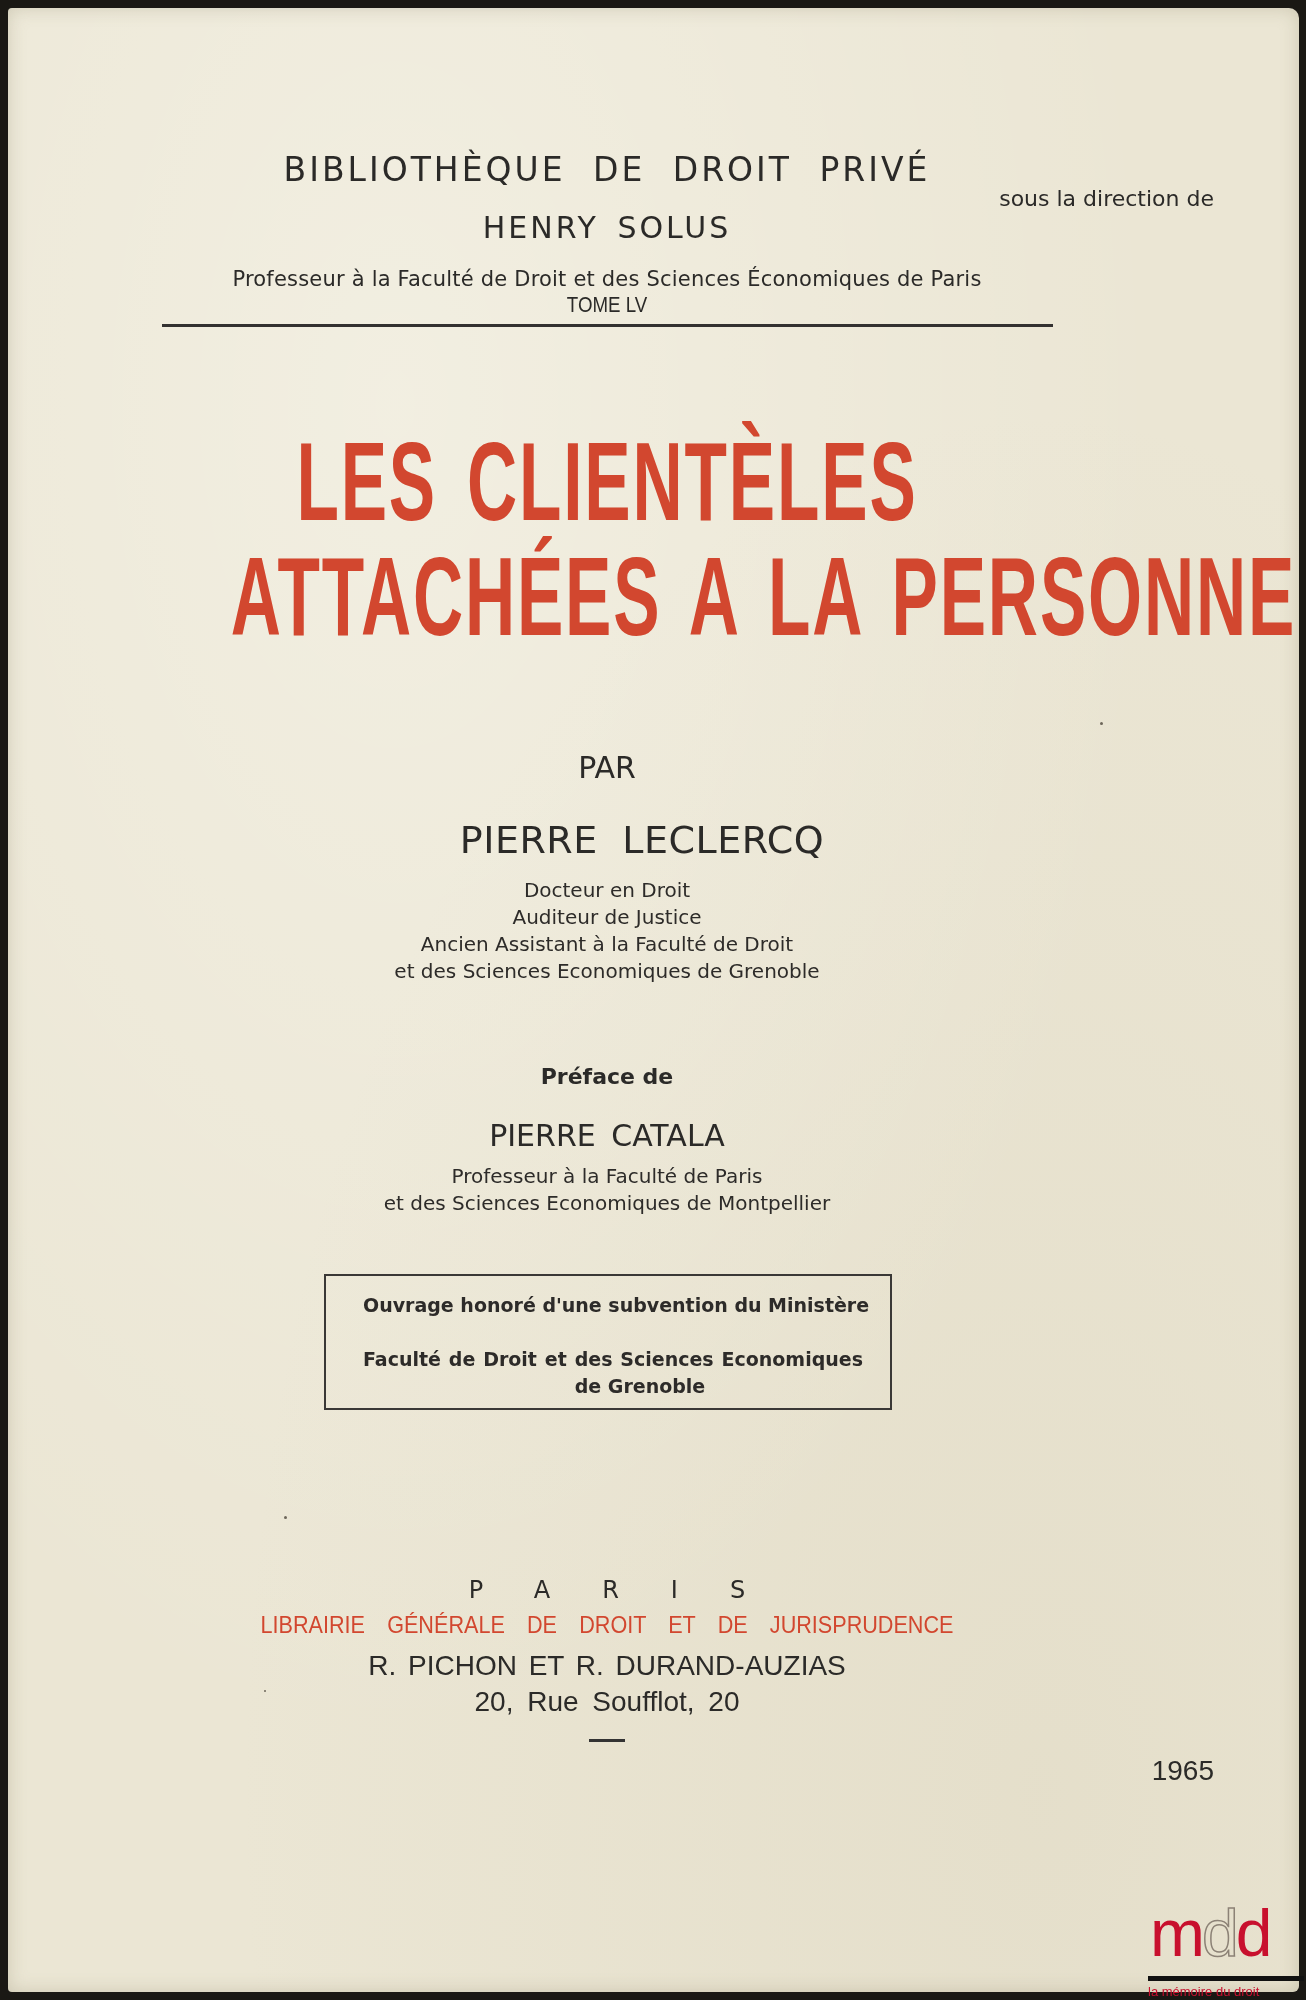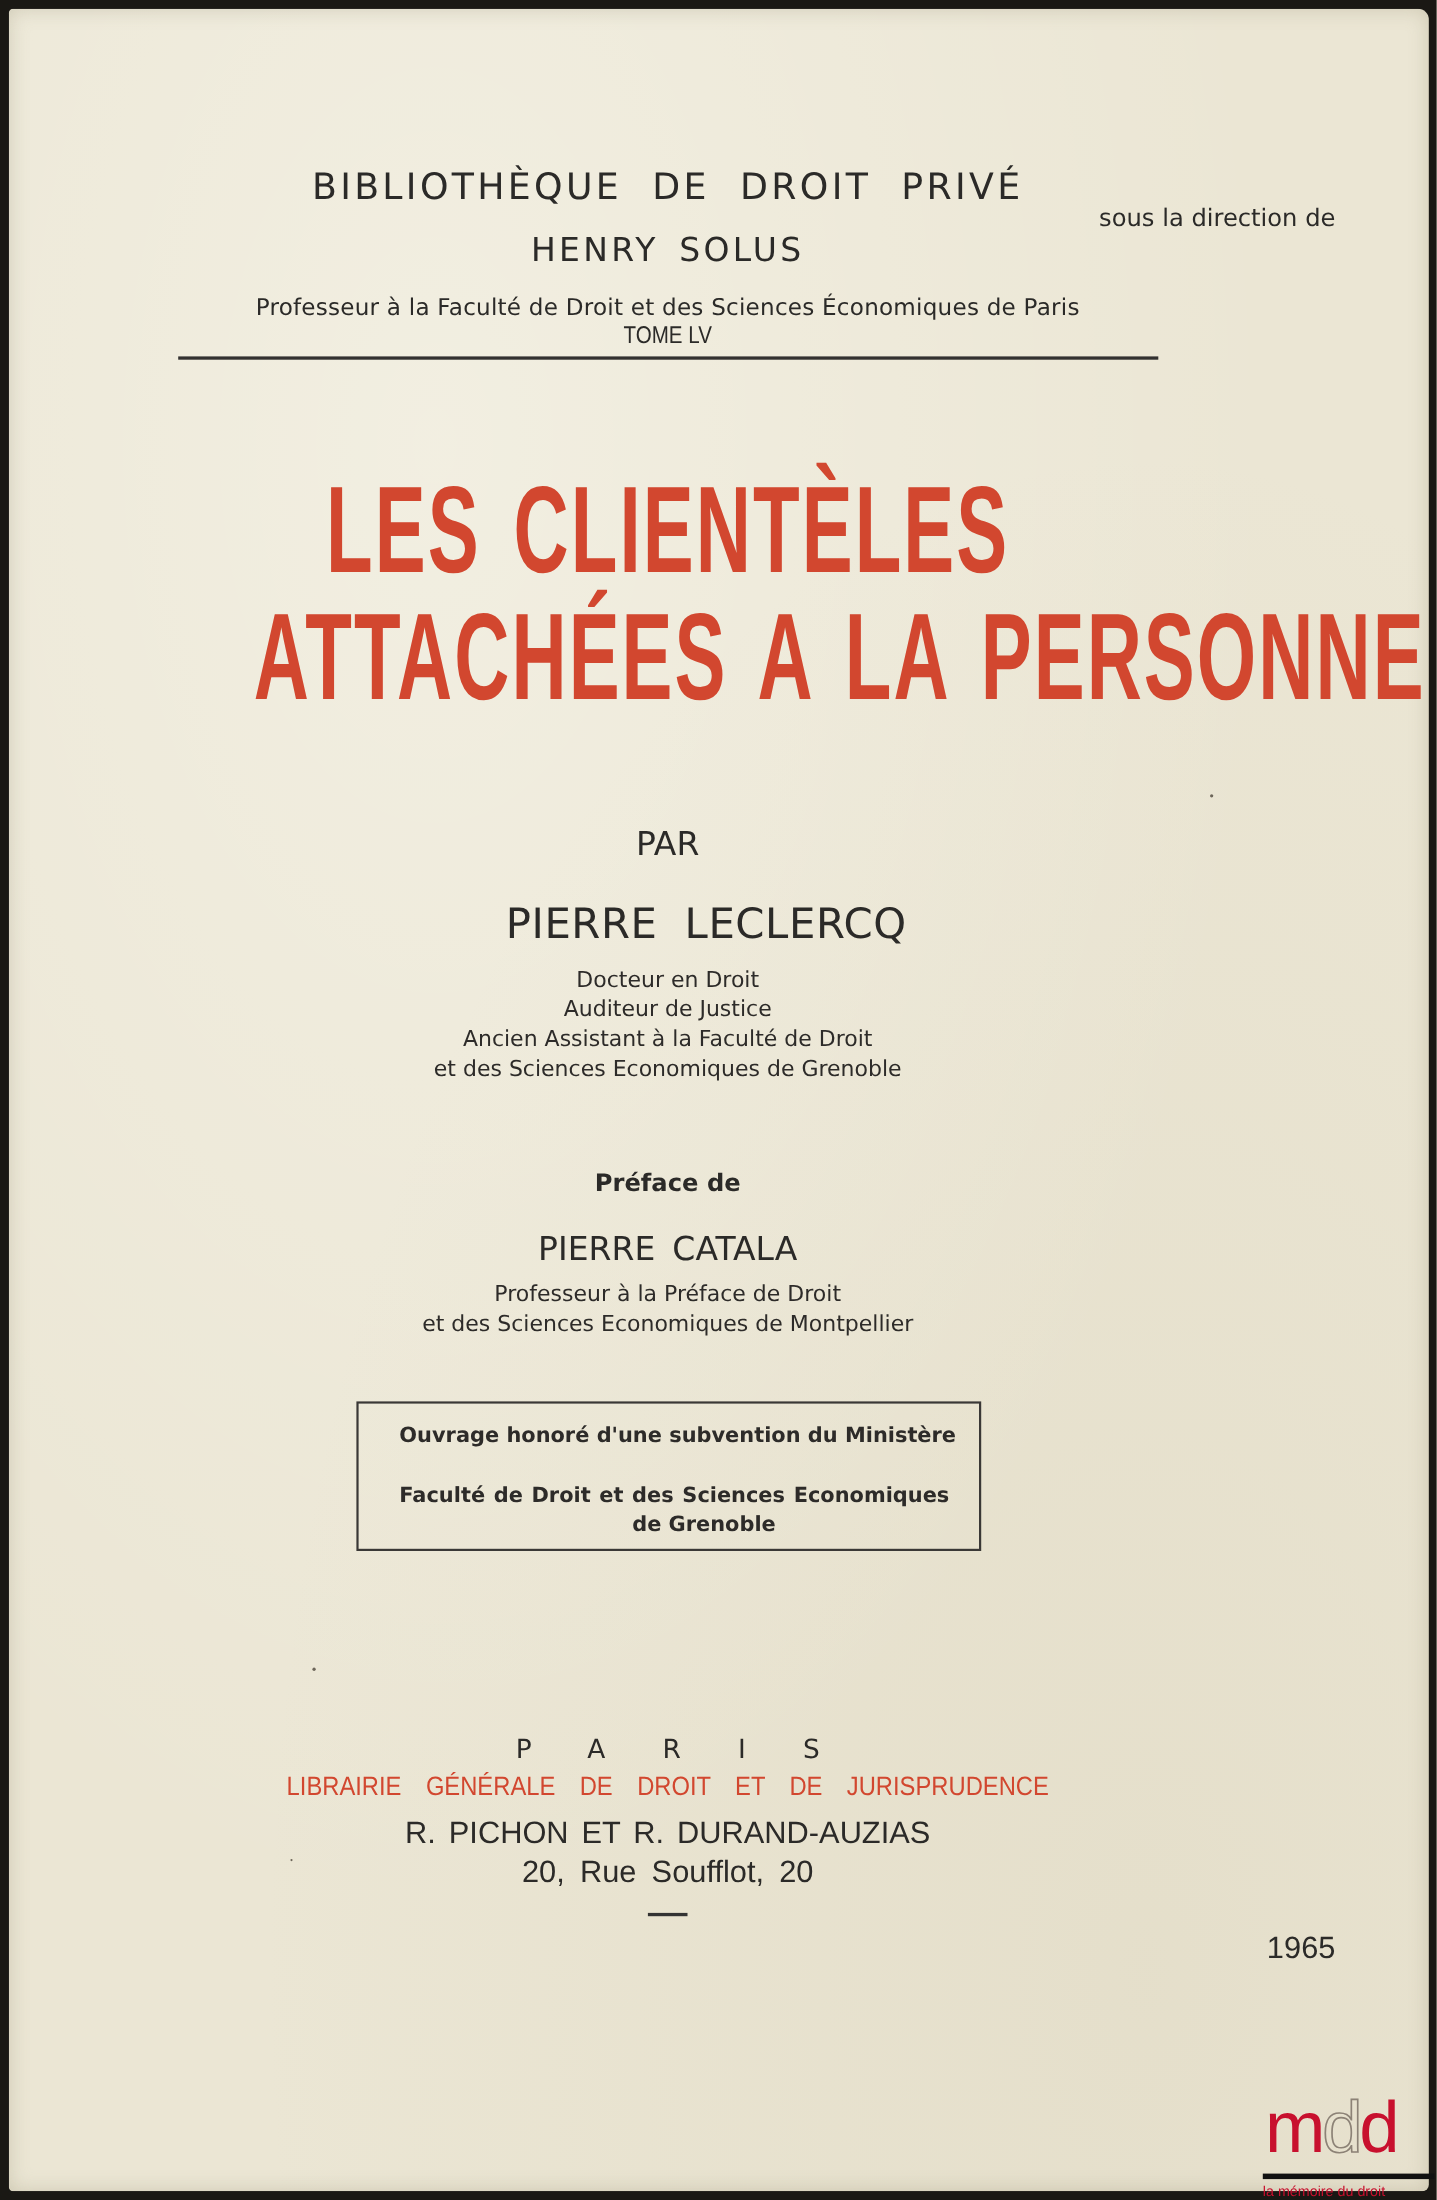--- a/index.html
+++ b/index.html
@@ -91,21 +91,21 @@
 
 <div class="line cx par">PAR</div>
 <div class="line cx author">PIERRE LECLERCQ</div>
 <div class="line cx cred c1">Docteur en Droit</div>
 <div class="line cx cred c2">Auditeur de Justice</div>
 <div class="line cx cred c3">Ancien Assistant à la Faculté de Droit</div>
 <div class="line cx cred c4">et des Sciences Economiques de Grenoble</div>
 
 <div class="line cx preface">Préface de</div>
 <div class="line cx prefacer">PIERRE CATALA</div>
-<div class="line cx cred pc1">Professeur à la Préface de Droit</div>
+<div class="line cx cred pc1">Professeur à la Faculté de Paris</div>
 <div class="line cx cred pc2">et des Sciences Economiques de Montpellier</div>
 
 <div class="box">
   <div class="bx b1">Ouvrage honoré d'une subvention du Ministère</div>
   <div class="bx b3">Faculté de Droit et des Sciences Economiques</div>
   <div class="bx b4">de Grenoble</div>
 </div>
 
 <div class="line cx city">PARIS</div>
 <div class="line cx publisher">LIBRAIRIE GÉNÉRALE DE DROIT ET DE JURISPRUDENCE</div>

